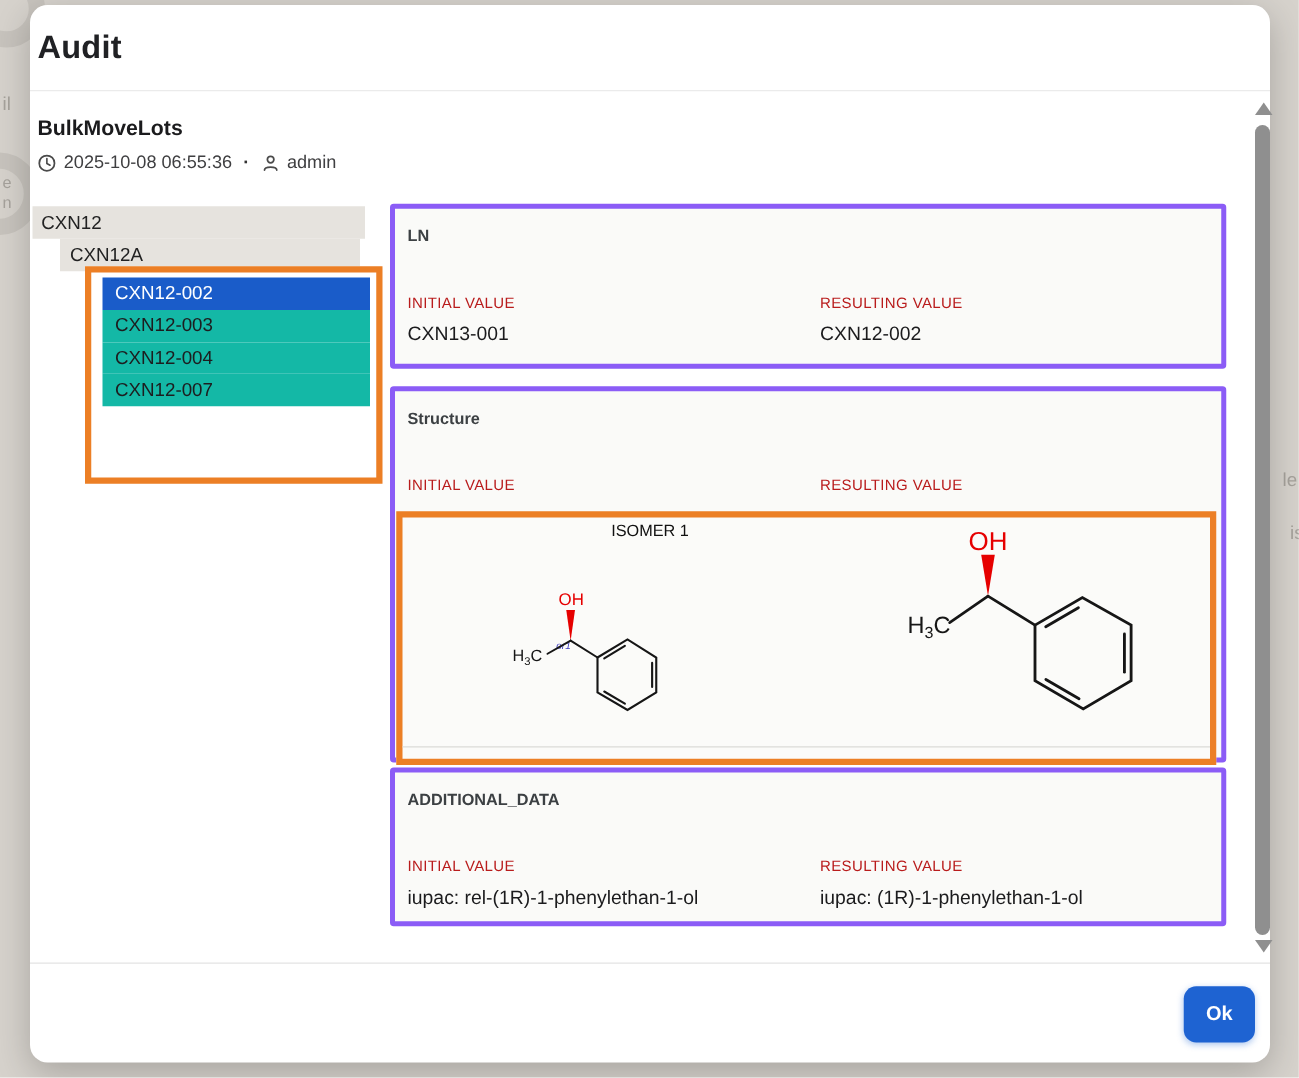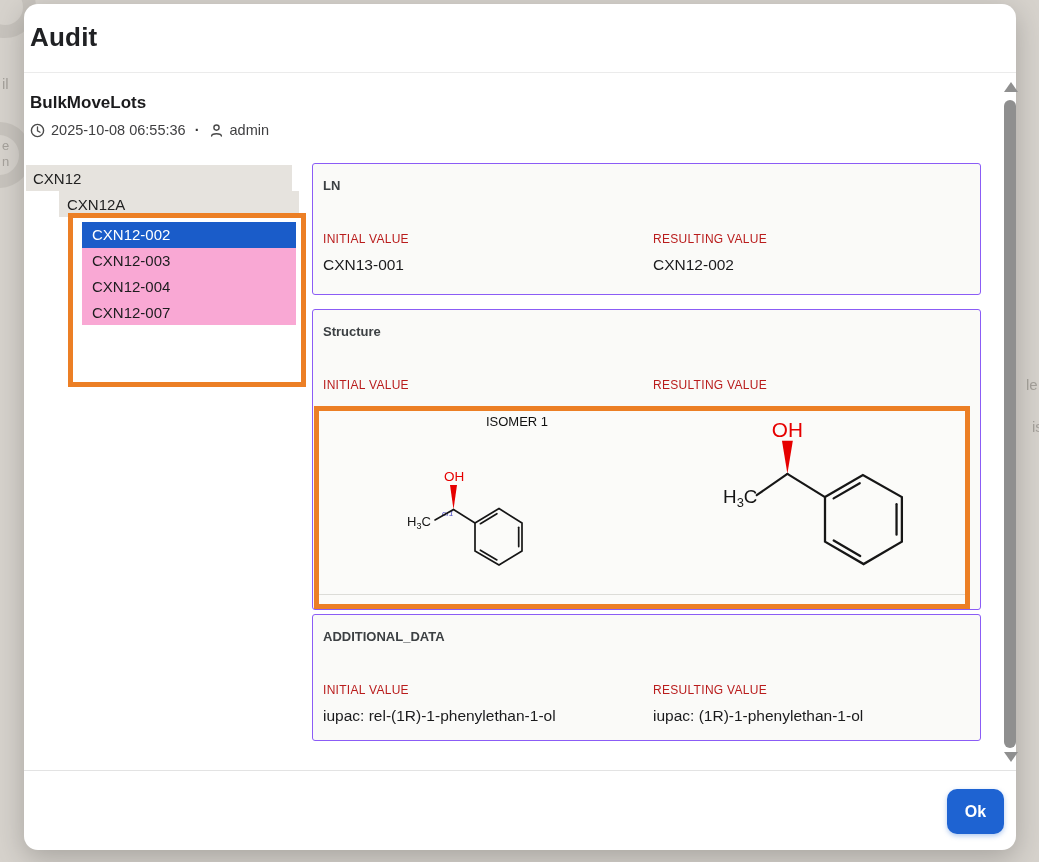--- a/index.html
+++ b/index.html
@@ -30,37 +30,37 @@
   .header-divider { position:absolute; left:0; right:0; top:68px; height:1px; background:#ebebeb; }
 
   .event-name { position:absolute; left:6px; top:89px; font-size:17px; font-weight:700; color:#1b1b1d; }
   .event-meta { position:absolute; left:6px; top:117px; height:18px; display:flex; align-items:center; gap:6px; font-size:14.5px; color:#3f3f41; }
   .event-meta svg { display:block; }
   .meta-dot { font-weight:700; color:#333; padding:0 3px; }
 
   
   .tree-row { position:absolute; height:26px; background:#e6e3de; display:flex; align-items:center; font-size:15px; color:#222; }
   .tree-row.root  { left:2px;  top:161px; width:266px; padding-left:7px; }
-  .tree-row.group { left:35px; top:187px; width:240px; padding-left:8px; }
+  .tree-row.group { left:24px; top:187px; width:240px; padding-left:8px; }
 
   .tree-highlight {
     position:absolute; left:44px; top:209px; width:238px; height:174px;
     border:5px solid #ec7f25; background:#ffffff;
   }
   .lot-list { position:absolute; left:9px; top:4px; width:214px; }
   .lot-item {
-    height:25.8px; background:#f9a8d4; display:flex; align-items:center;
+    height:25.8px; background:#14b8a6; display:flex; align-items:center;
     padding-left:10px; font-size:15px; color:#1d1d1f; cursor:pointer;
   }
   .lot-item.selected { background:#1a5cc9; color:#ffffff; }
 
   
   .section {
     position:absolute; left:288px; width:669px;
-    background:#fafaf8; border:1px solid #8b5cf6; border-radius:3px;
+    background:#fafaf8; border:4px solid #8b5cf6; border-radius:3px;
   }
   .section.ln         { top:159px; height:132px; }
   .section.structure  { top:305px; height:301px; }
   .section.additional { top:610px; height:127px; }
 
   .section-title { position:absolute; left:10px; top:14px; font-size:13px; font-weight:700; color:#3c4043; }
   .col-label { position:absolute; top:68px; font-size:12px; color:#b91c1c; letter-spacing:.3px; }
   .col-value { position:absolute; top:92px; font-size:15.5px; color:#1b1b1d; }
   .col-initial   { left:10px; }
   .col-resulting { left:340px; }

